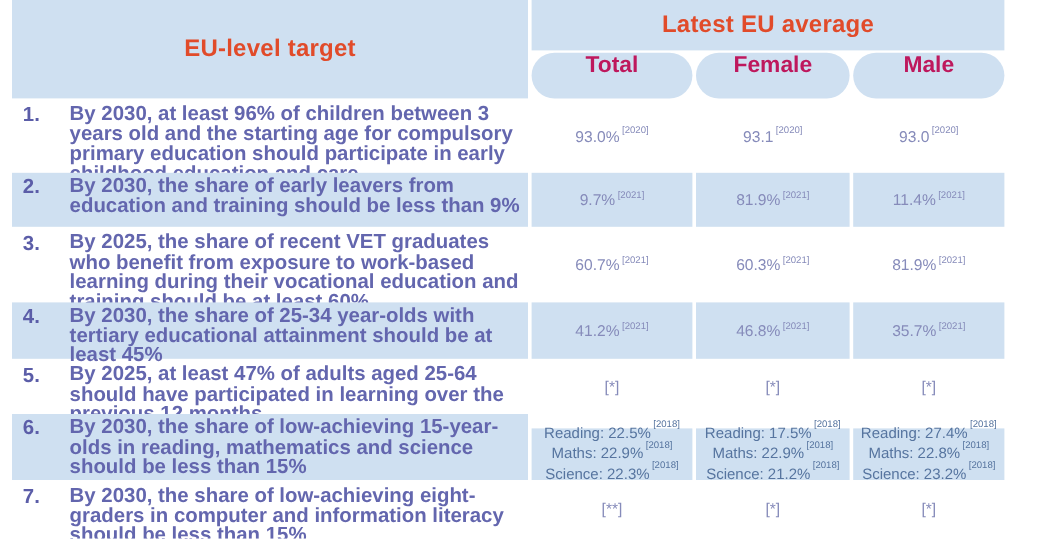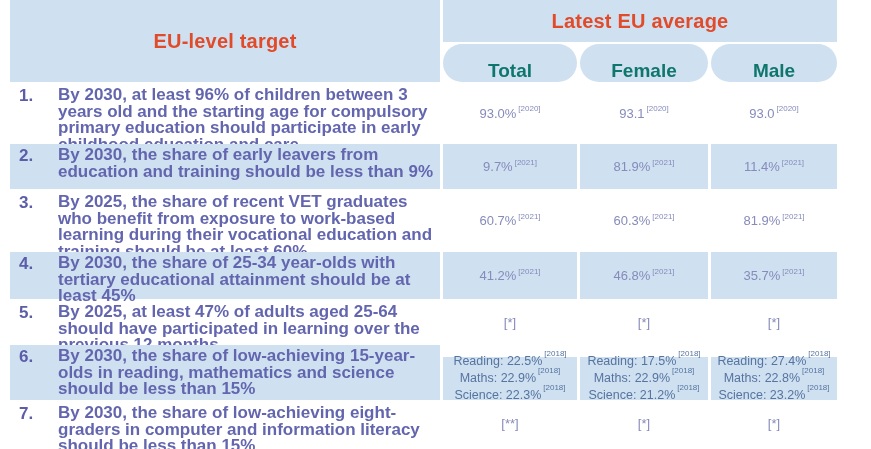--- a/index.html
+++ b/index.html
@@ -20,22 +20,22 @@
   .blue { background: #cfe0f1; }
 
   
   .h-main {
     display: flex; align-items: center; justify-content: center;
     color: #e14b2a; font-weight: bold; font-size: 20px; letter-spacing: 0.2px;
   }
   .h-target { grid-column: 1; grid-row: 1 / 3; }
   .h-avg    { grid-column: 2 / 5; grid-row: 1; }
   .h-sub {
-    display: flex; align-items: flex-end; justify-content: center;
-    color: #0f766e; font-weight: bold; font-size: 19px; border-radius: 19px;
+    display: flex; align-items: flex-start; justify-content: center;
+    color: #be185d; font-weight: bold; font-size: 19px; border-radius: 19px;
   }
 
   
   .target-cell { display: flex; padding-top: 3px; }
   .row-num {
     flex: none; width: 48px; padding-left: 9px;
     font-weight: bold; font-size: 17px; line-height: 18px; color: #5b5da8;
   }
   .target-text {
     font-weight: bold; font-size: 17px; line-height: 16.5px;

